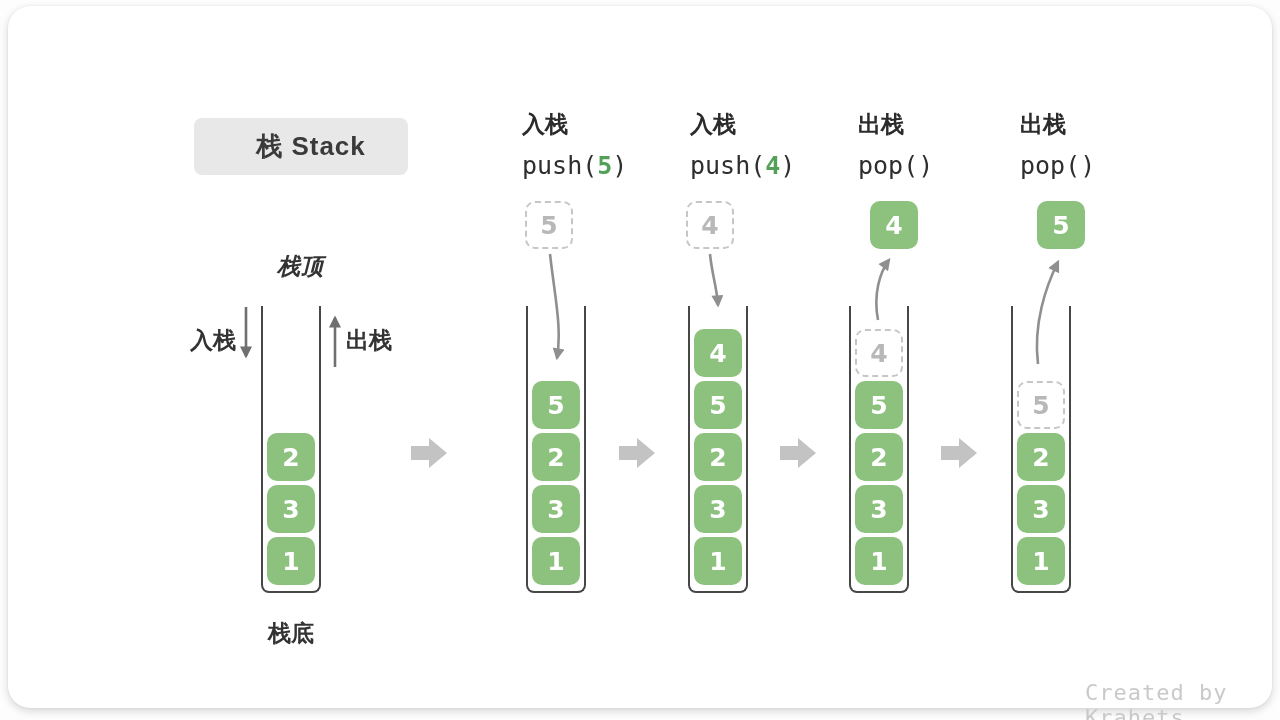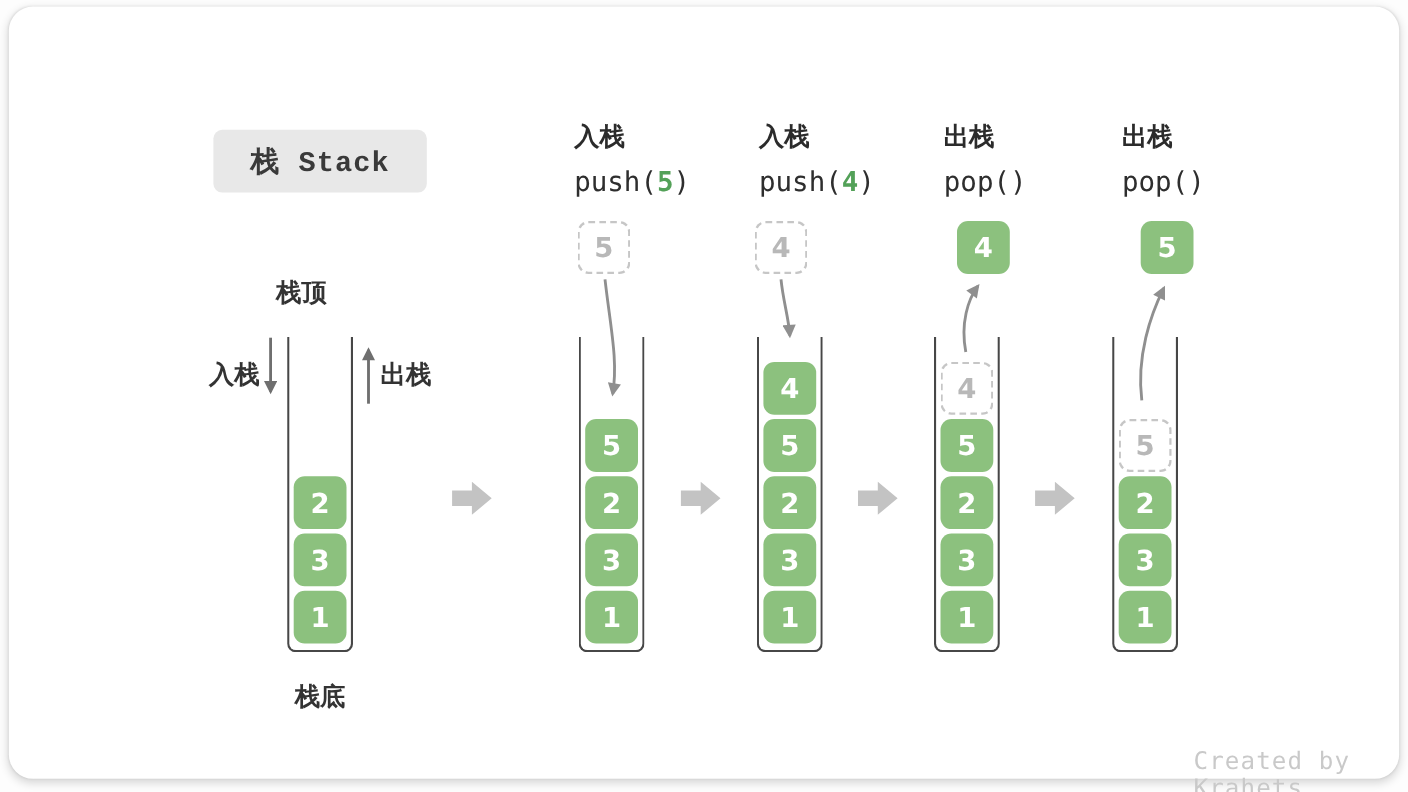--- a/index.html
+++ b/index.html
@@ -24,25 +24,26 @@
     box-shadow: 0 3px 9px rgba(0,0,0,0.16), 0 0 2px rgba(0,0,0,0.08);
   }
   
   .title-box {
     position: absolute;
     left: 186px; top: 112px;
     width: 194px; height: 57px;
     background: #e8e8e8;
     border-radius: 8px;
     display: flex; align-items: center; justify-content: center;
-    font-family: Liberation Mono, monospace;
+    font-family: Liberation Sans, sans-serif;
     font-size: 26px;
     font-weight: 600;
     color: #3a3a3a;
     letter-spacing: 1px;
+    padding-left: 20px;
   }
   
   .op-header { position: absolute; top: 103px; }
   .op-label {
     font-size: 23px;
     font-weight: 700;
     color: #2b2b2b;
   }
   .op-code {
     margin-top: 11px;
@@ -127,21 +128,21 @@
     </div>
     <div class="op-header" style="left:850px">
       <div class="op-label">出栈</div>
       <div class="op-code"><span>pop(</span><span class="arg"></span><span>)</span></div>
     </div>
     <div class="op-header" style="left:1012px">
       <div class="op-label">出栈</div>
       <div class="op-code"><span>pop(</span><span class="arg"></span><span>)</span></div>
     </div>
 
-    <div class="cjk-label" style="left:216px; top:245px; width:100px;">栈顶</div>
+    <div class="cjk-label" style="left:242px; top:245px; width:100px;font-style:italic;">栈顶</div>
     <div class="cjk-label" style="left:233px; top:612px; width:100px;font-family:Liberation Mono, monospace;">栈底</div>
     <div class="cjk-label" style="left:148px; top:319px; width:80px; text-align:right;">入栈</div>
     <div class="cjk-label" style="left:338px; top:319px; width:80px; text-align:left;">出栈</div>
 
     <div class="cell dashed float-cell" style="left:517px">5</div>
     <div class="cell dashed float-cell" style="left:678px">4</div>
     <div class="cell solid float-cell" style="left:862px">4</div>
     <div class="cell solid float-cell" style="left:1029px">5</div>
 
     <div class="stack" style="left:253px">

